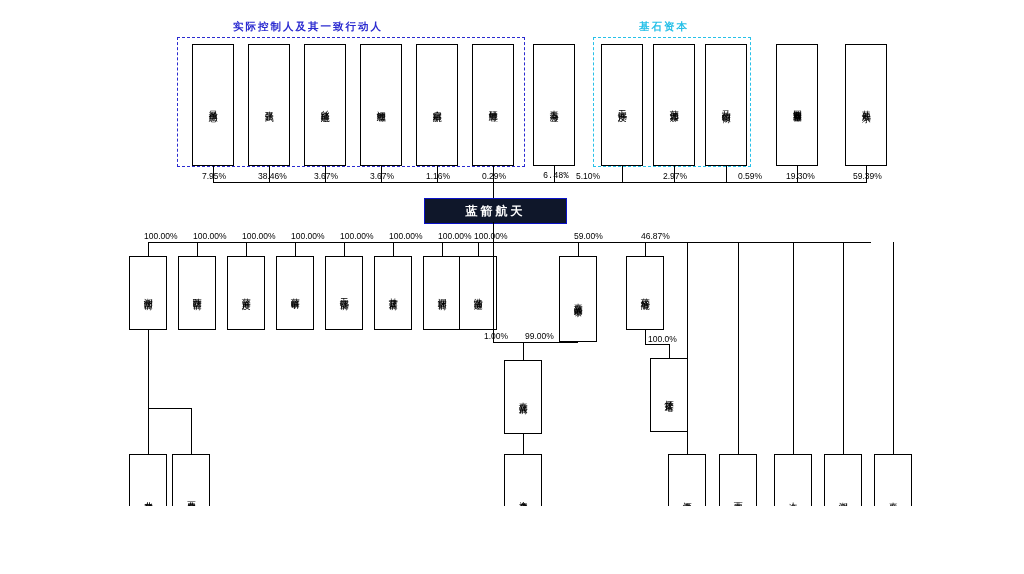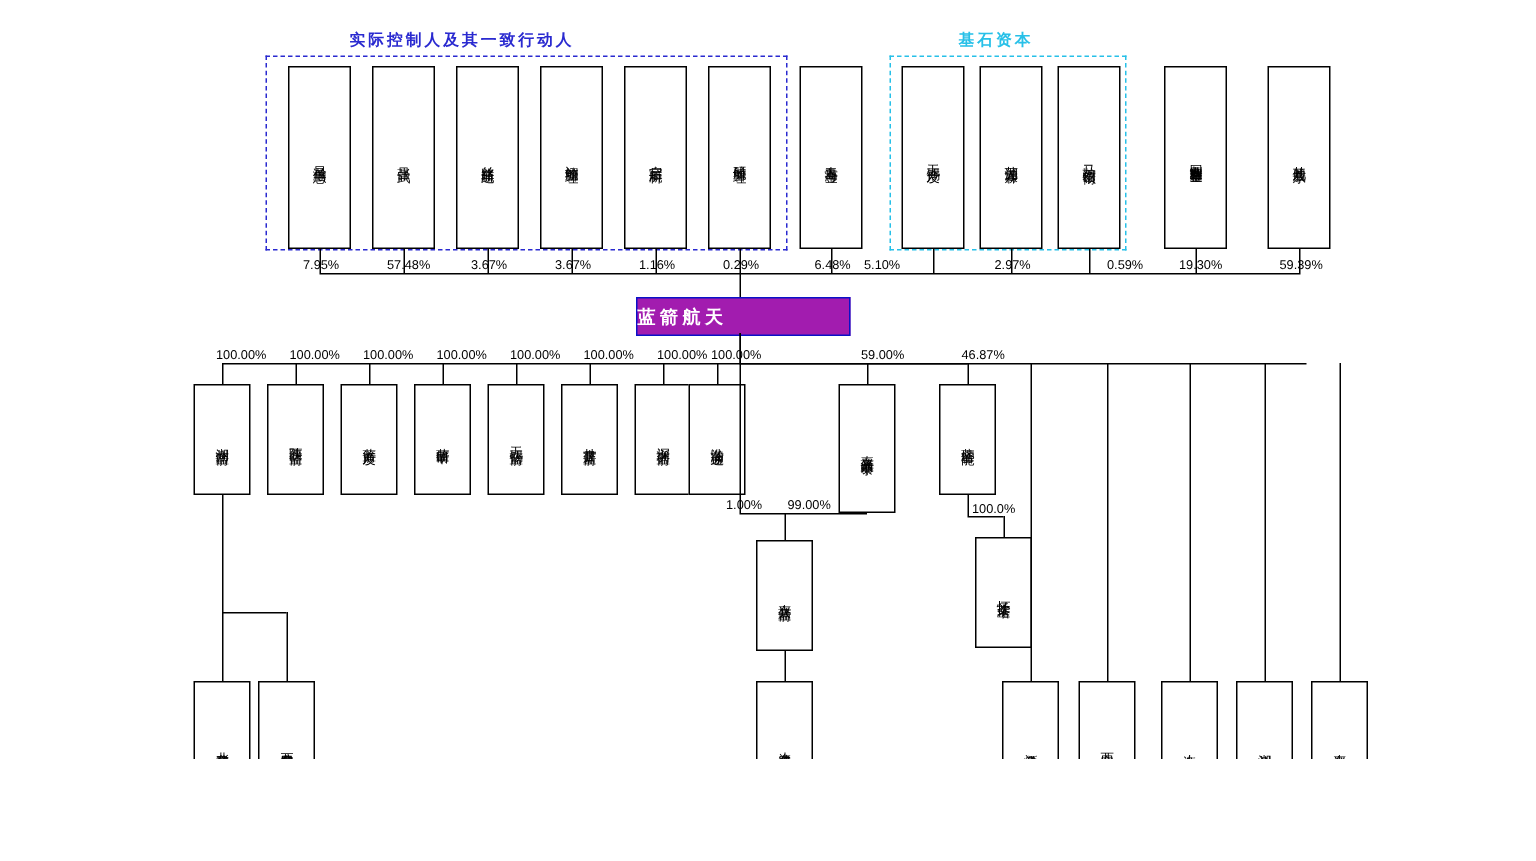--- a/index.html
+++ b/index.html
@@ -14,22 +14,22 @@
   .grp{position:absolute;box-sizing:border-box;}
   .grp.blue{border:1.5px dashed #2a2ad0;}
   .grp.cyan{border:1.5px dashed #27c0e8;}
   .grplabel{position:absolute;font-size:10.5px;letter-spacing:2px;font-weight:bold;}
   .grplabel.blue{color:#2a2ad0;}
   .grplabel.cyan{color:#27c0e8;}
   .pct{position:absolute;font-size:8.5px;color:#000;white-space:nowrap;}
   .ln{position:absolute;background:#000;}
   .hline{height:1px;}
   .vline{width:1px;}
-  .core{position:absolute;background:#a21caf;border:1px solid #0a11c7;
-        display:flex;align-items:center;font-family:Liberation Serif, serif;}
+  .core{position:absolute;background:#0f172a;border:1px solid #0a11c7;
+        display:flex;align-items:center;justify-content:center;font-family:Liberation Serif, serif;}
   .core span{color:#fff;font-size:12px;letter-spacing:3px;font-weight:bold;}
 </style>
 </head>
 <body>
 
 <div id="stage">
 
   <div class="grp blue" style="left:177px;top:37px;width:348px;height:130px;"></div>
   <div class="grp cyan" style="left:593px;top:37px;width:158px;height:130px;"></div>
 
@@ -86,26 +86,26 @@
   <div class="ln vline" style="left:622px;top:166px;height:16px;"></div>
   <div class="ln vline" style="left:674px;top:166px;height:16px;"></div>
   <div class="ln vline" style="left:726px;top:166px;height:16px;"></div>
   <div class="ln vline" style="left:797px;top:166px;height:16px;"></div>
   <div class="ln vline" style="left:866px;top:166px;height:16px;"></div>
 
   <div class="ln hline" style="left:213px;top:182px;width:654px;"></div>
   <div class="ln vline" style="left:493px;top:182px;height:16px;"></div>
 
   <div class="pct" style="left:202px;top:171px;">7.95%</div>
-  <div class="pct" style="left:258px;top:171px;">57.48%</div>
+  <div class="pct" style="left:258px;top:171px;">38.46%</div>
   <div class="pct" style="left:314px;top:171px;">3.67%</div>
   <div class="pct" style="left:370px;top:171px;">3.67%</div>
   <div class="pct" style="left:426px;top:171px;">1.16%</div>
   <div class="pct" style="left:482px;top:171px;">0.29%</div>
-  <div class="pct" style="left:543px;top:171px;">6.48%</div>
+  <div class="pct" style="left:543px;top:171px;font-family:Liberation Mono, monospace;">6.48%</div>
   <div class="pct" style="left:576px;top:171px;">5.10%</div>
   <div class="pct" style="left:663px;top:171px;">2.97%</div>
   <div class="pct" style="left:738px;top:171px;">0.59%</div>
   <div class="pct" style="left:786px;top:171px;">19.30%</div>
   <div class="pct" style="left:853px;top:171px;text-align:center;">59.39%</div>
 
   <div class="core" style="left:424px;top:198px;width:141px;height:24px;">
     <span>蓝箭航天</span>
   </div>
 

